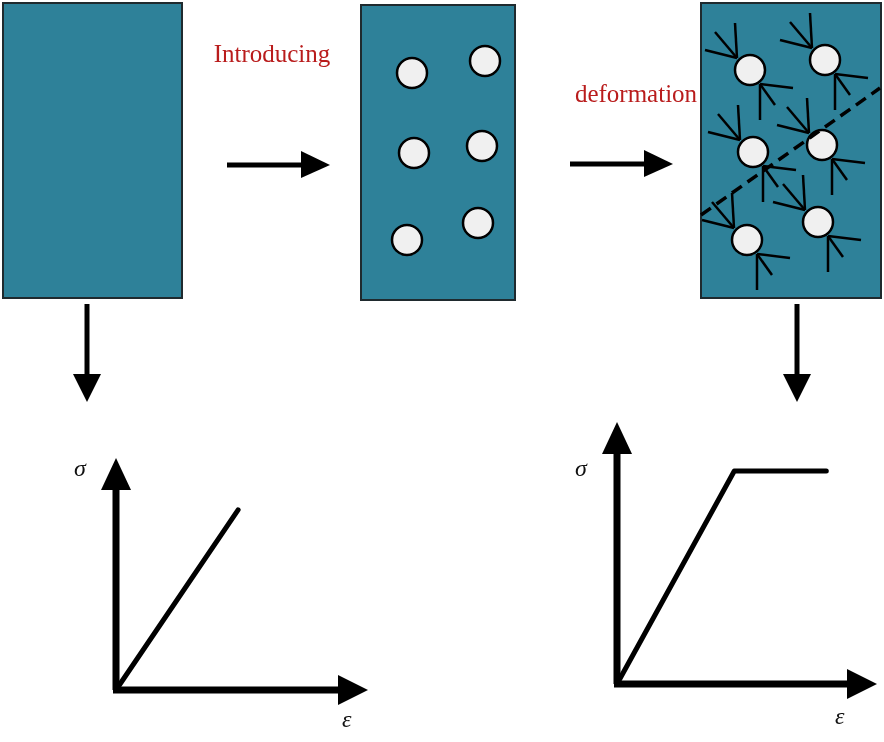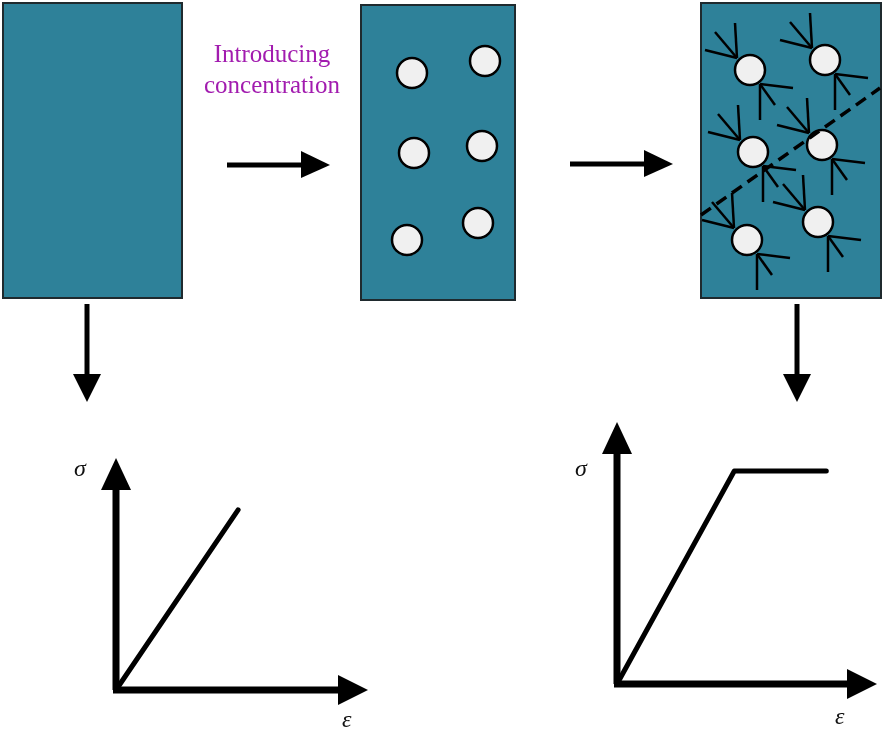--- a/index.html
+++ b/index.html
@@ -1,21 +1,21 @@
 <!DOCTYPE html>
 <html><head>
   <meta charset="utf-8">
   <style>
     html, body { margin: 0; padding: 0; background: #ffffff; }
     body { width: 884px; height: 742px; position: relative; overflow: hidden; }
     .stage { position: absolute; left: 0; top: 0; width: 884px; height: 742px; }
     .label {
       position: absolute;
       font-family: "Liberation Serif", "DejaVu Serif", serif;
-      color: #a21caf;
+      color: #b91c1c;
       text-align: center;
       line-height: 31px;
       font-size: 25px;
       white-space: nowrap;
     }
     .axis-label {
       position: absolute;
       font-family: "Liberation Serif", "DejaVu Serif", serif;
       font-style: italic;
       font-size: 24px;
@@ -134,22 +134,22 @@
         <line x1="617" y1="684" x2="617" y2="452" stroke="#000" stroke-width="7"></line>
         <polygon points="602,454 632,454 617,422" fill="#000"></polygon>
         <line x1="614" y1="684" x2="852" y2="684" stroke="#000" stroke-width="7"></line>
         <polygon points="847,669 847,699 877,684" fill="#000"></polygon>
         <polyline points="617,684 734.3,471.03999999999996 826.3,471.03999999999996" fill="none" stroke="#000" stroke-width="5" stroke-linejoin="round" stroke-linecap="round"></polyline>
       </g>
   </svg>
 
   <div class="label" style="left:192px; top:38px; width:160px;">
     <div>Introducing</div>
-    <div>concentration</div>
   </div>
   <div class="label" style="left:566px; top:78px; width:140px;">
+    <div>deformation</div>
   </div>
 
   <div class="axis-label" style="left:74px; top:455px;">σ</div>
   <div class="axis-label" style="left:342px; top:706px;">ε</div>
   <div class="axis-label" style="left:575px; top:455px;">σ</div>
   <div class="axis-label" style="left:835px; top:703px;">ε</div>
 </div>
 
 </body></html>

